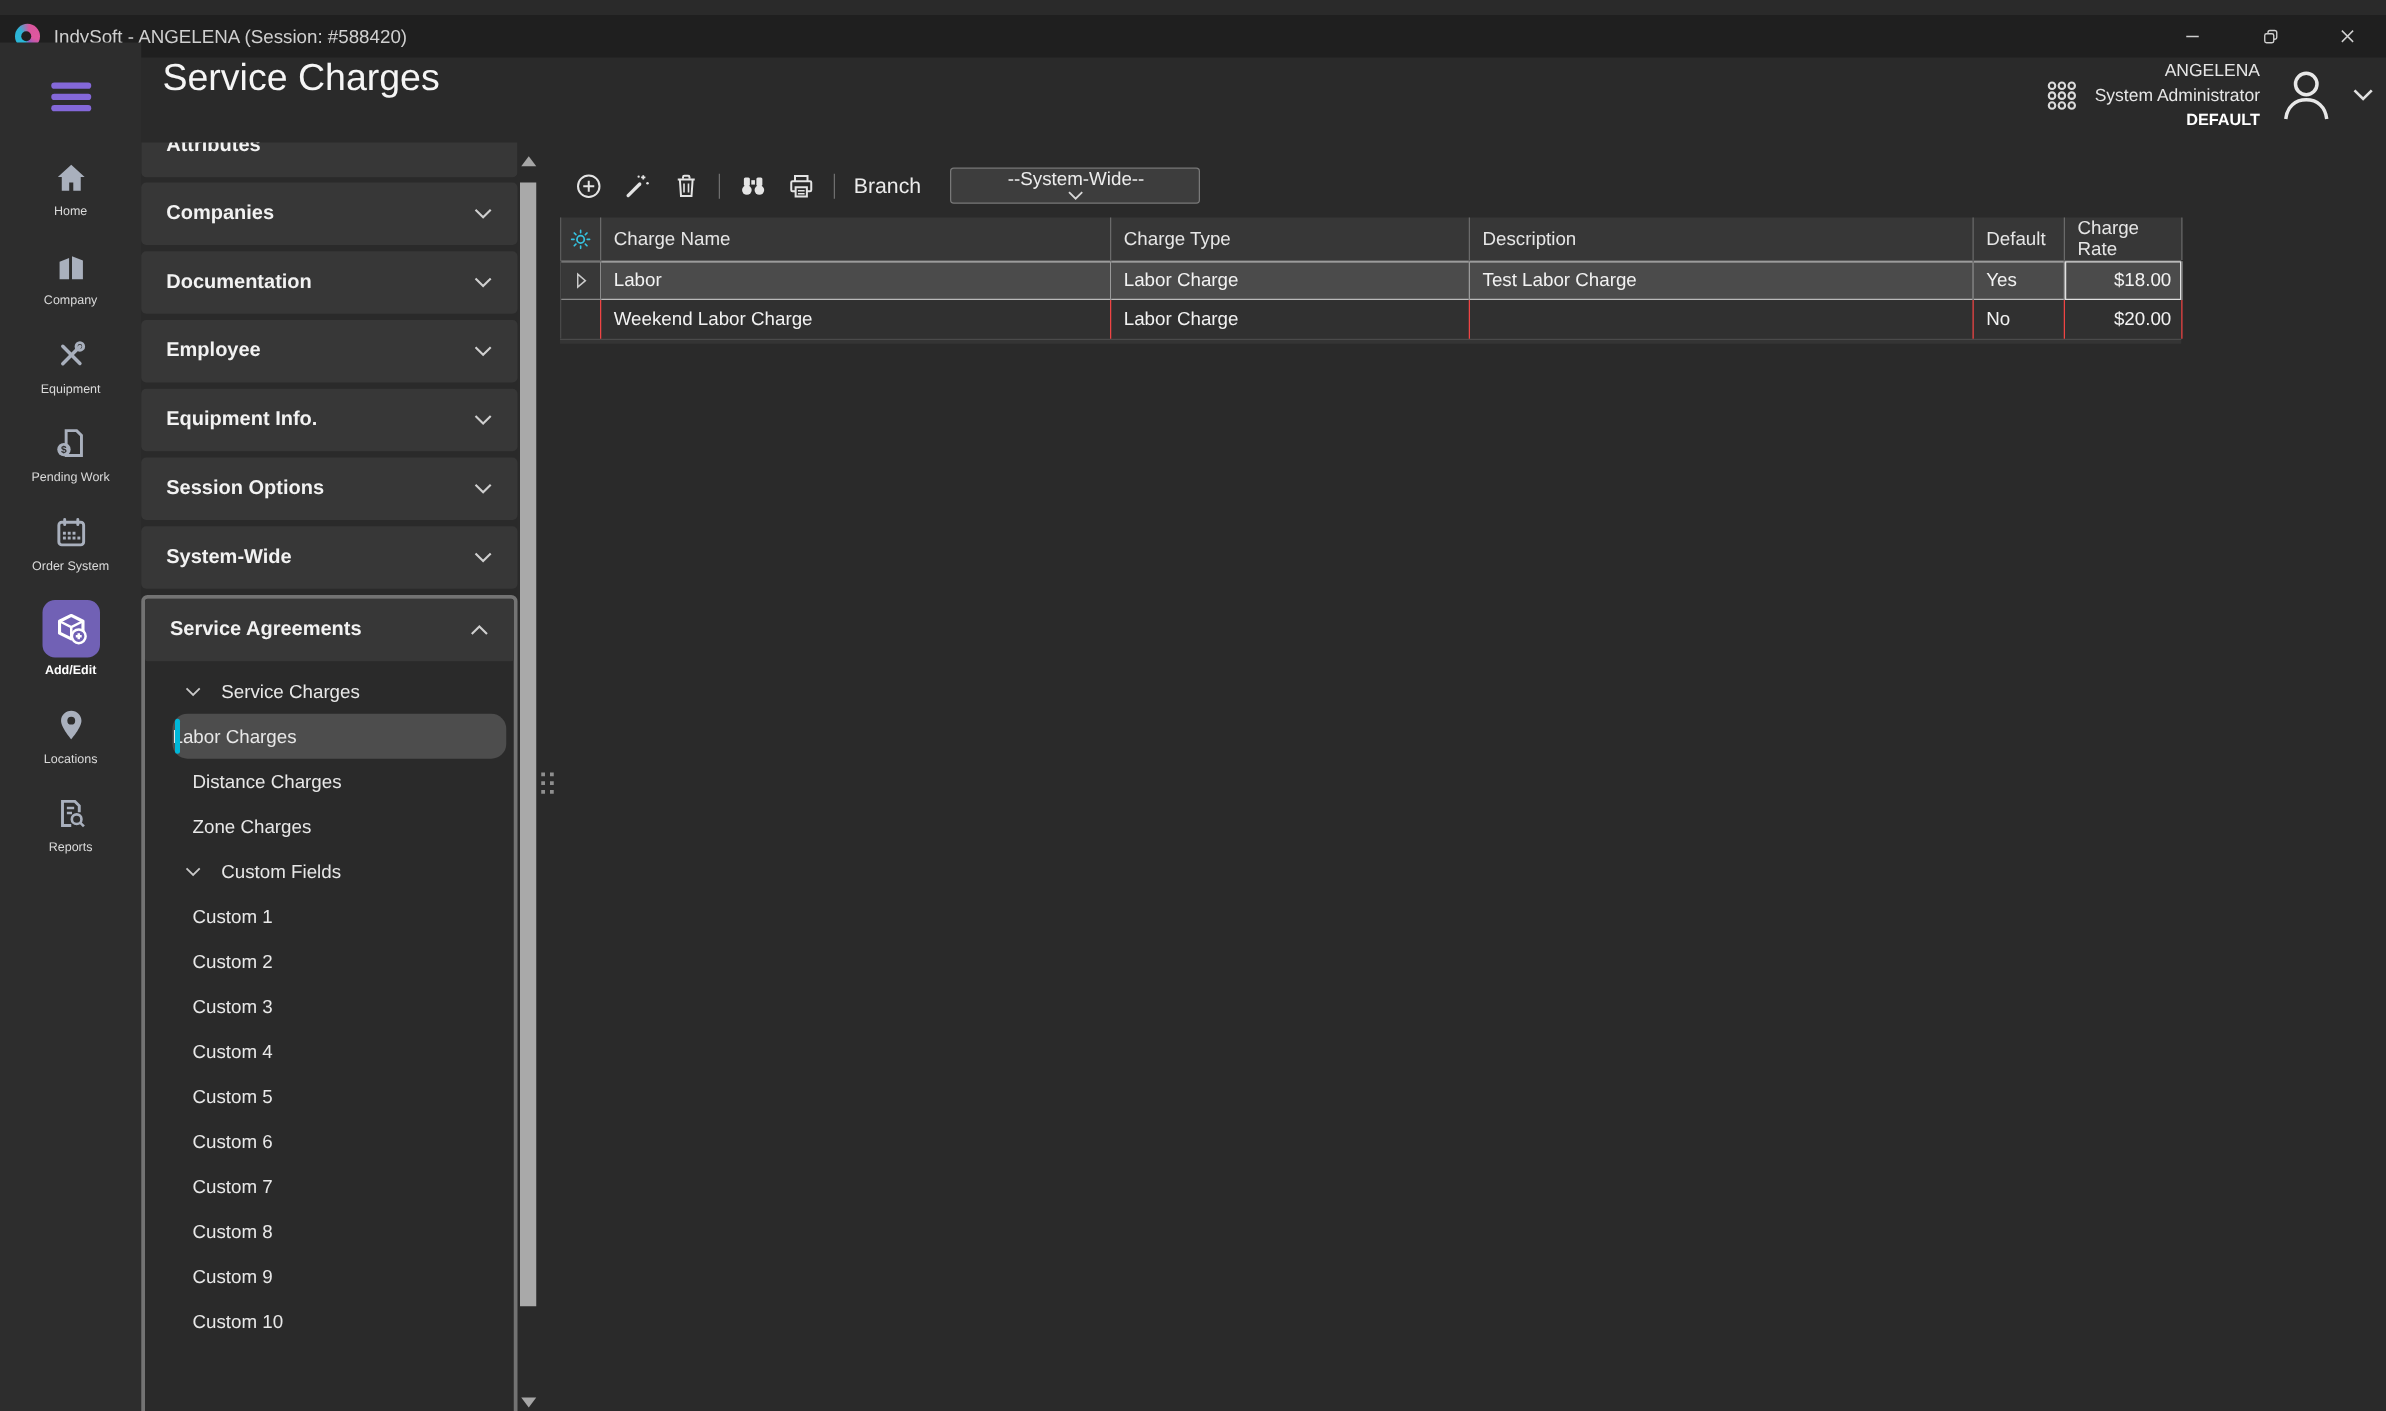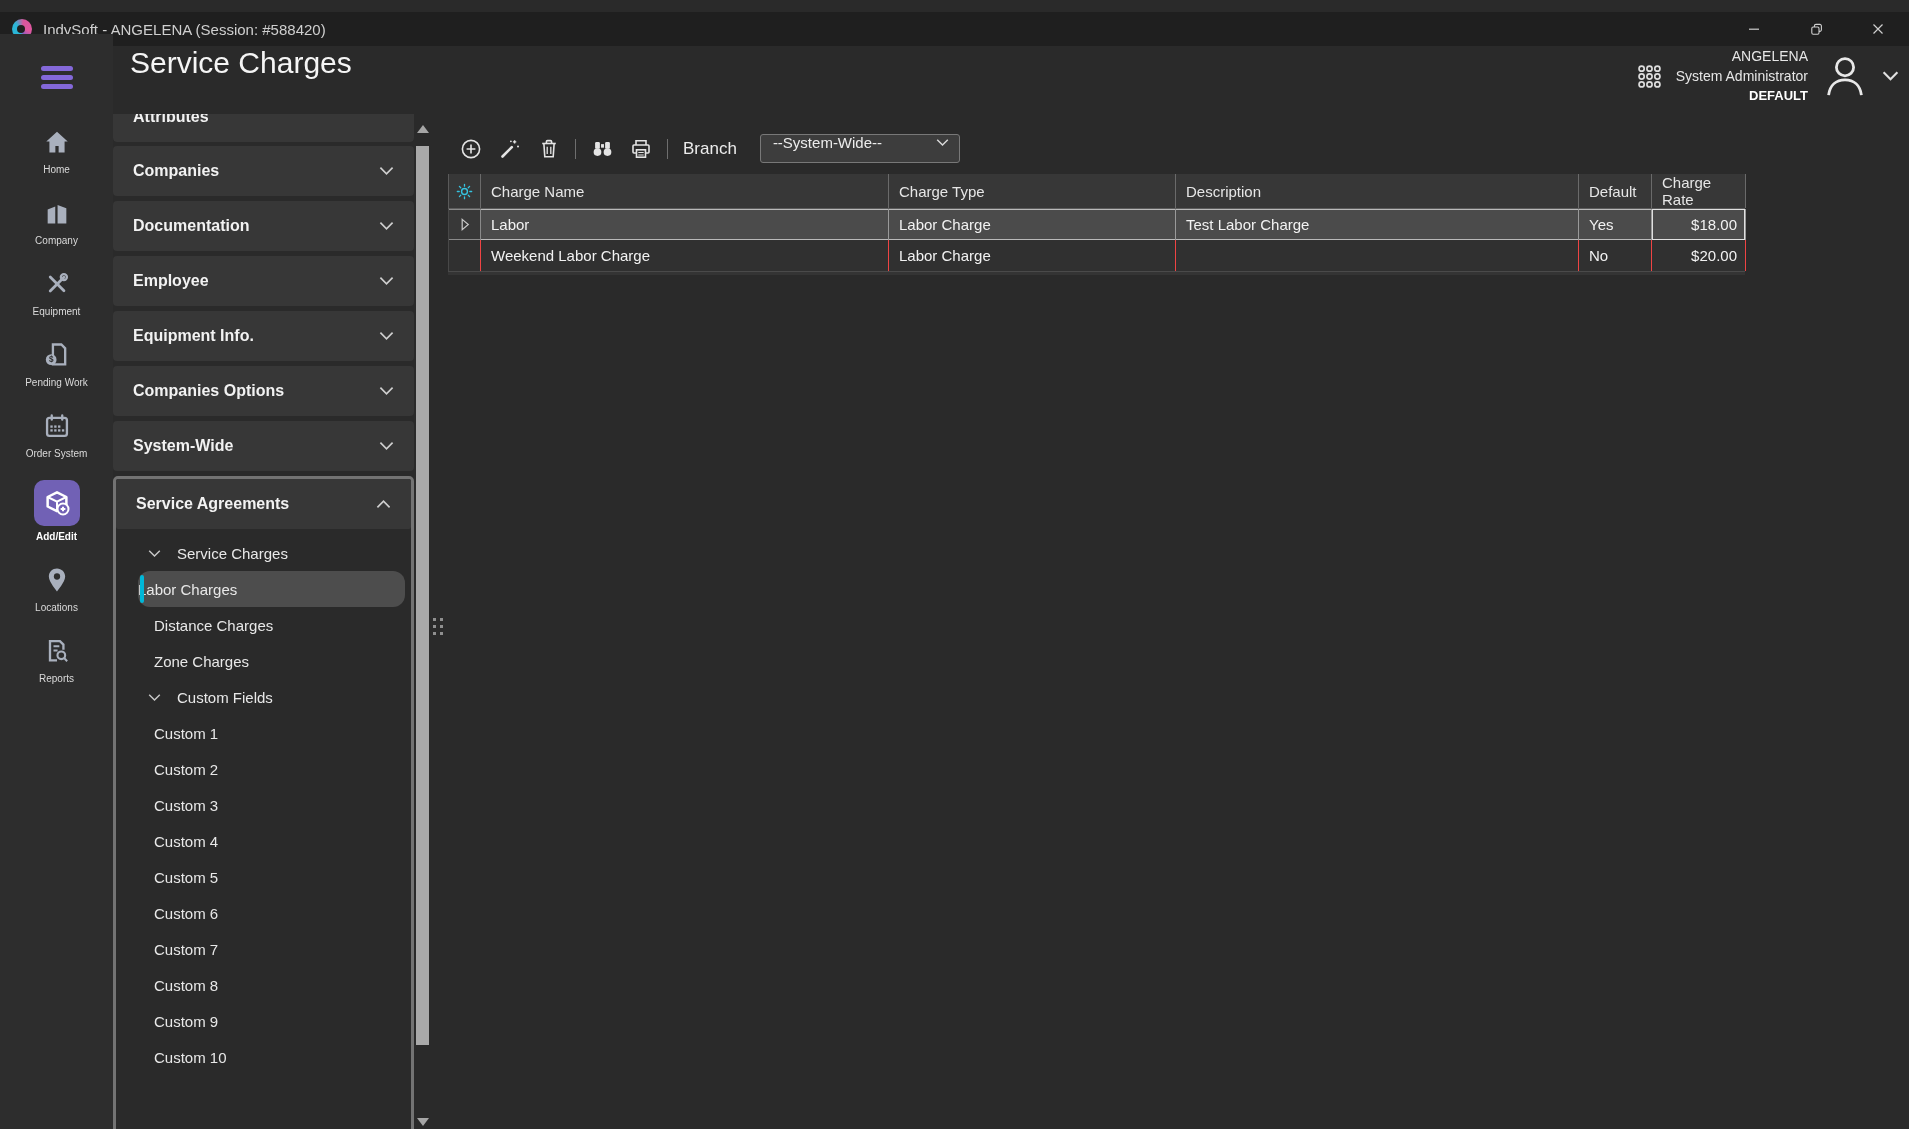--- a/index.html
+++ b/index.html
@@ -75,21 +75,21 @@
 
   
   .content { position:absolute; left:448px; top:34px; right:0; bottom:0; }
   .toolbar { position:absolute; left:10px; top:100px; display:flex; align-items:center; gap:13px; color:#e4e4e4; }
   .tool-btn { width:26px; height:26px; display:flex; align-items:center; justify-content:center;
               background:none; border:none; color:#e4e4e4; }
   .tb-divider { width:1px; height:20px; background:#6e6e6e; }
   .branch-label { font-size:17px; margin-left:2px; color:#ececec; }
   .branch-select { margin-left:10px; width:200px; height:29px; background:#3d3d3d; border:1px solid #787878;
                    border-radius:3px; display:flex; align-items:center; justify-content:space-between;
-                   padding:0 10px 12px 12px; font-size:15px; color:#ececec; }
+                   padding:0 10px 12px 12px; font-size:15px; color:#ececec;flex-direction:column; }
   .branch-select .sel-caret { color:#d8d8d8; display:flex; }
 
   
   .grid { position:absolute; left:0; top:140px; width:1297px; }
   .grid-header, .grid-row { display:grid; grid-template-columns:32px 408px 287px 403px 73px 94px; }
   .grid-header { height:35px; background:#373737; border-bottom:1px solid #5c5c5c; border-left:1px solid #5a5a5a; }
   .gh-cell { display:flex; align-items:center; padding-left:10px; font-size:15px; color:#e6e6e6;
              border-right:1px solid #6a6a6a; }
   .gh-cell.indicator { justify-content:center; padding-left:0; }
   .grid-row { height:31px; background:#303030; border-left:1px solid #484848; }
@@ -306,21 +306,21 @@
     </div>
     <div class="acc-card">
       <span class="acc-label">Equipment Info.</span>
       <span class="acc-chevron">
           <svg width="15" height="10" viewBox="0 0 16 10" fill="none" stroke="currentColor" stroke-width="1.8">
             <path d="M1.5 1.5 8 8l6.5-6.5"></path>
           </svg>
         </span>
     </div>
     <div class="acc-card">
-      <span class="acc-label">Companies Options</span>
+      <span class="acc-label">Session Options</span>
       <span class="acc-chevron">
           <svg width="15" height="10" viewBox="0 0 16 10" fill="none" stroke="currentColor" stroke-width="1.8">
             <path d="M1.5 1.5 8 8l6.5-6.5"></path>
           </svg>
         </span>
     </div>
     <div class="acc-card">
       <span class="acc-label">System-Wide</span>
       <span class="acc-chevron">
           <svg width="15" height="10" viewBox="0 0 16 10" fill="none" stroke="currentColor" stroke-width="1.8">

